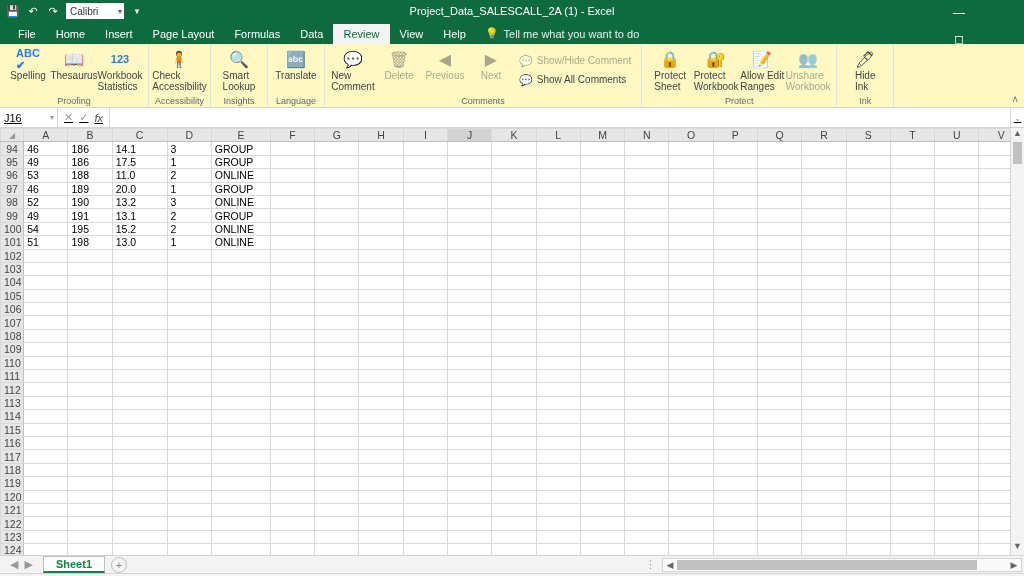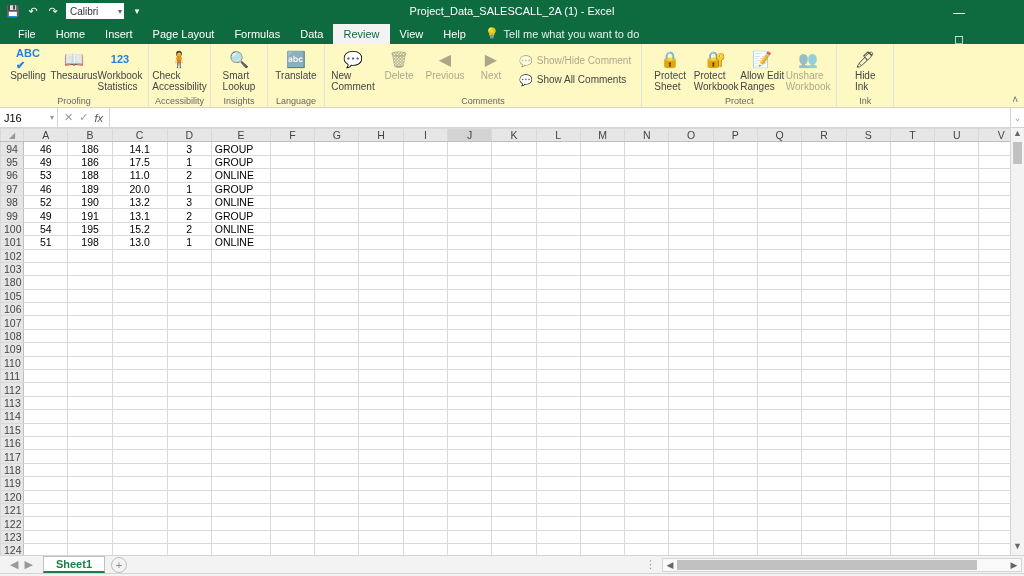--- a/index.html
+++ b/index.html
@@ -29,37 +29,37 @@
 .group .row { display: flex; gap: 2px; flex: 1; align-items: flex-start; }
 .group .label { font-size: 9px; color: #666; padding-bottom: 1px; }
 .rbtn { display: flex; flex-direction: column; align-items: center; justify-content: flex-start; width: 44px; padding-top: 3px; gap: 2px; color: #444; cursor: pointer; }
 .rbtn.small { width: auto; flex-direction: row; height: 18px; padding: 0 4px; gap: 4px; }
 .rbtn .ic { width: 20px; height: 20px; display: flex; align-items: center; justify-content: center; font-size: 16px; }
 .rbtn .txt { font-size: 10px; line-height: 1.05; }
 .rbtn.disabled { opacity: 0.45; }
 .collapse { position: absolute; right: 6px; bottom: 2px; font-size: 10px; color: #666; }
 
 
-.fbar { height: 20px; border-bottom: 1px solid #d4d4d4; display: flex; align-items: stretch; background: #fff; }
+.fbar { height: 20px; border-bottom: 1px solid #d4d4d4; display: flex; align-items: stretch; background: #fff; text-decoration: underline; }
 .namebox { width: 58px; border-right: 1px solid #d4d4d4; display: flex; align-items: center; padding: 0 4px; font-size: 11px; position: relative; }
 .namebox::after { content: "▾"; position: absolute; right: 3px; font-size: 8px; color: #999; }
 .fx-btns { display: flex; align-items: center; border-right: 1px solid #d4d4d4; padding: 0 6px; gap: 6px; color: #999; font-size: 11px; }
 .fx-btns .fx { font-style: italic; color: #555; }
 .formula-input { flex: 1; padding: 0 4px; }
 .fbar-exp { width: 14px; border-left: 1px solid #d4d4d4; display:flex; align-items:center; justify-content:center; color:#999; font-size:9px;}
 
 
 .grid-wrap { display: flex; height: 427px; }
 .grid-main { flex: 1; overflow: hidden; position: relative; }
 table.sheet { border-collapse: collapse; table-layout: fixed; width: 1024px; }
 table.sheet th, table.sheet td { border: 1px solid #d9d9d9; height: 13.4px; font-size: 10.5px; padding: 0 3px; overflow: hidden; white-space: nowrap; }
 table.sheet thead th { background: #e6e6e6; color: #444; font-weight: normal; text-align: center; position: sticky; top: 0; border-bottom: 1px solid #bfbfbf;}
 table.sheet thead th.corner { background: #e6e6e6; width: 22px; }
 table.sheet tbody th { background: #e6e6e6; color: #444; font-weight: normal; text-align: center; width: 22px; border-right: 1px solid #bfbfbf;}
-td.r { text-align: center; }
+td.r { text-align: left; }
 td.l { text-align: left; }
 th.sel { background: #d3d3d3 !important; color: #1a7f46; }
 
 .vscroll { width: 14px; background: #f3f3f3; border-left: 1px solid #d4d4d4; position: relative; }
 .vscroll .up, .vscroll .down { height: 14px; text-align: center; font-size: 9px; color: #666; background:#f3f3f3;}
 .vscroll .track { position: absolute; top: 14px; bottom: 14px; left: 0; right: 0; }
 .vscroll .thumb { position: absolute; left: 2px; right: 2px; top: 0; height: 22px; background: #c1c1c1; }
 
 
 .sheettabs { height: 18px; background: #f3f3f3; border-top: 1px solid #d4d4d4; display: flex; align-items: center; font-size: 11px; }
@@ -518,21 +518,21 @@
             <td></td>
             <td></td>
             <td></td>
             <td></td>
             <td></td>
             <td></td>
             <td></td>
             <td></td>
           </tr>
           <tr>
-            <th>180</th>
+            <th>104</th>
             <td></td>
             <td></td>
             <td></td>
             <td></td>
             <td></td>
             <td></td>
             <td></td>
             <td></td>
             <td></td>
             <td></td>

